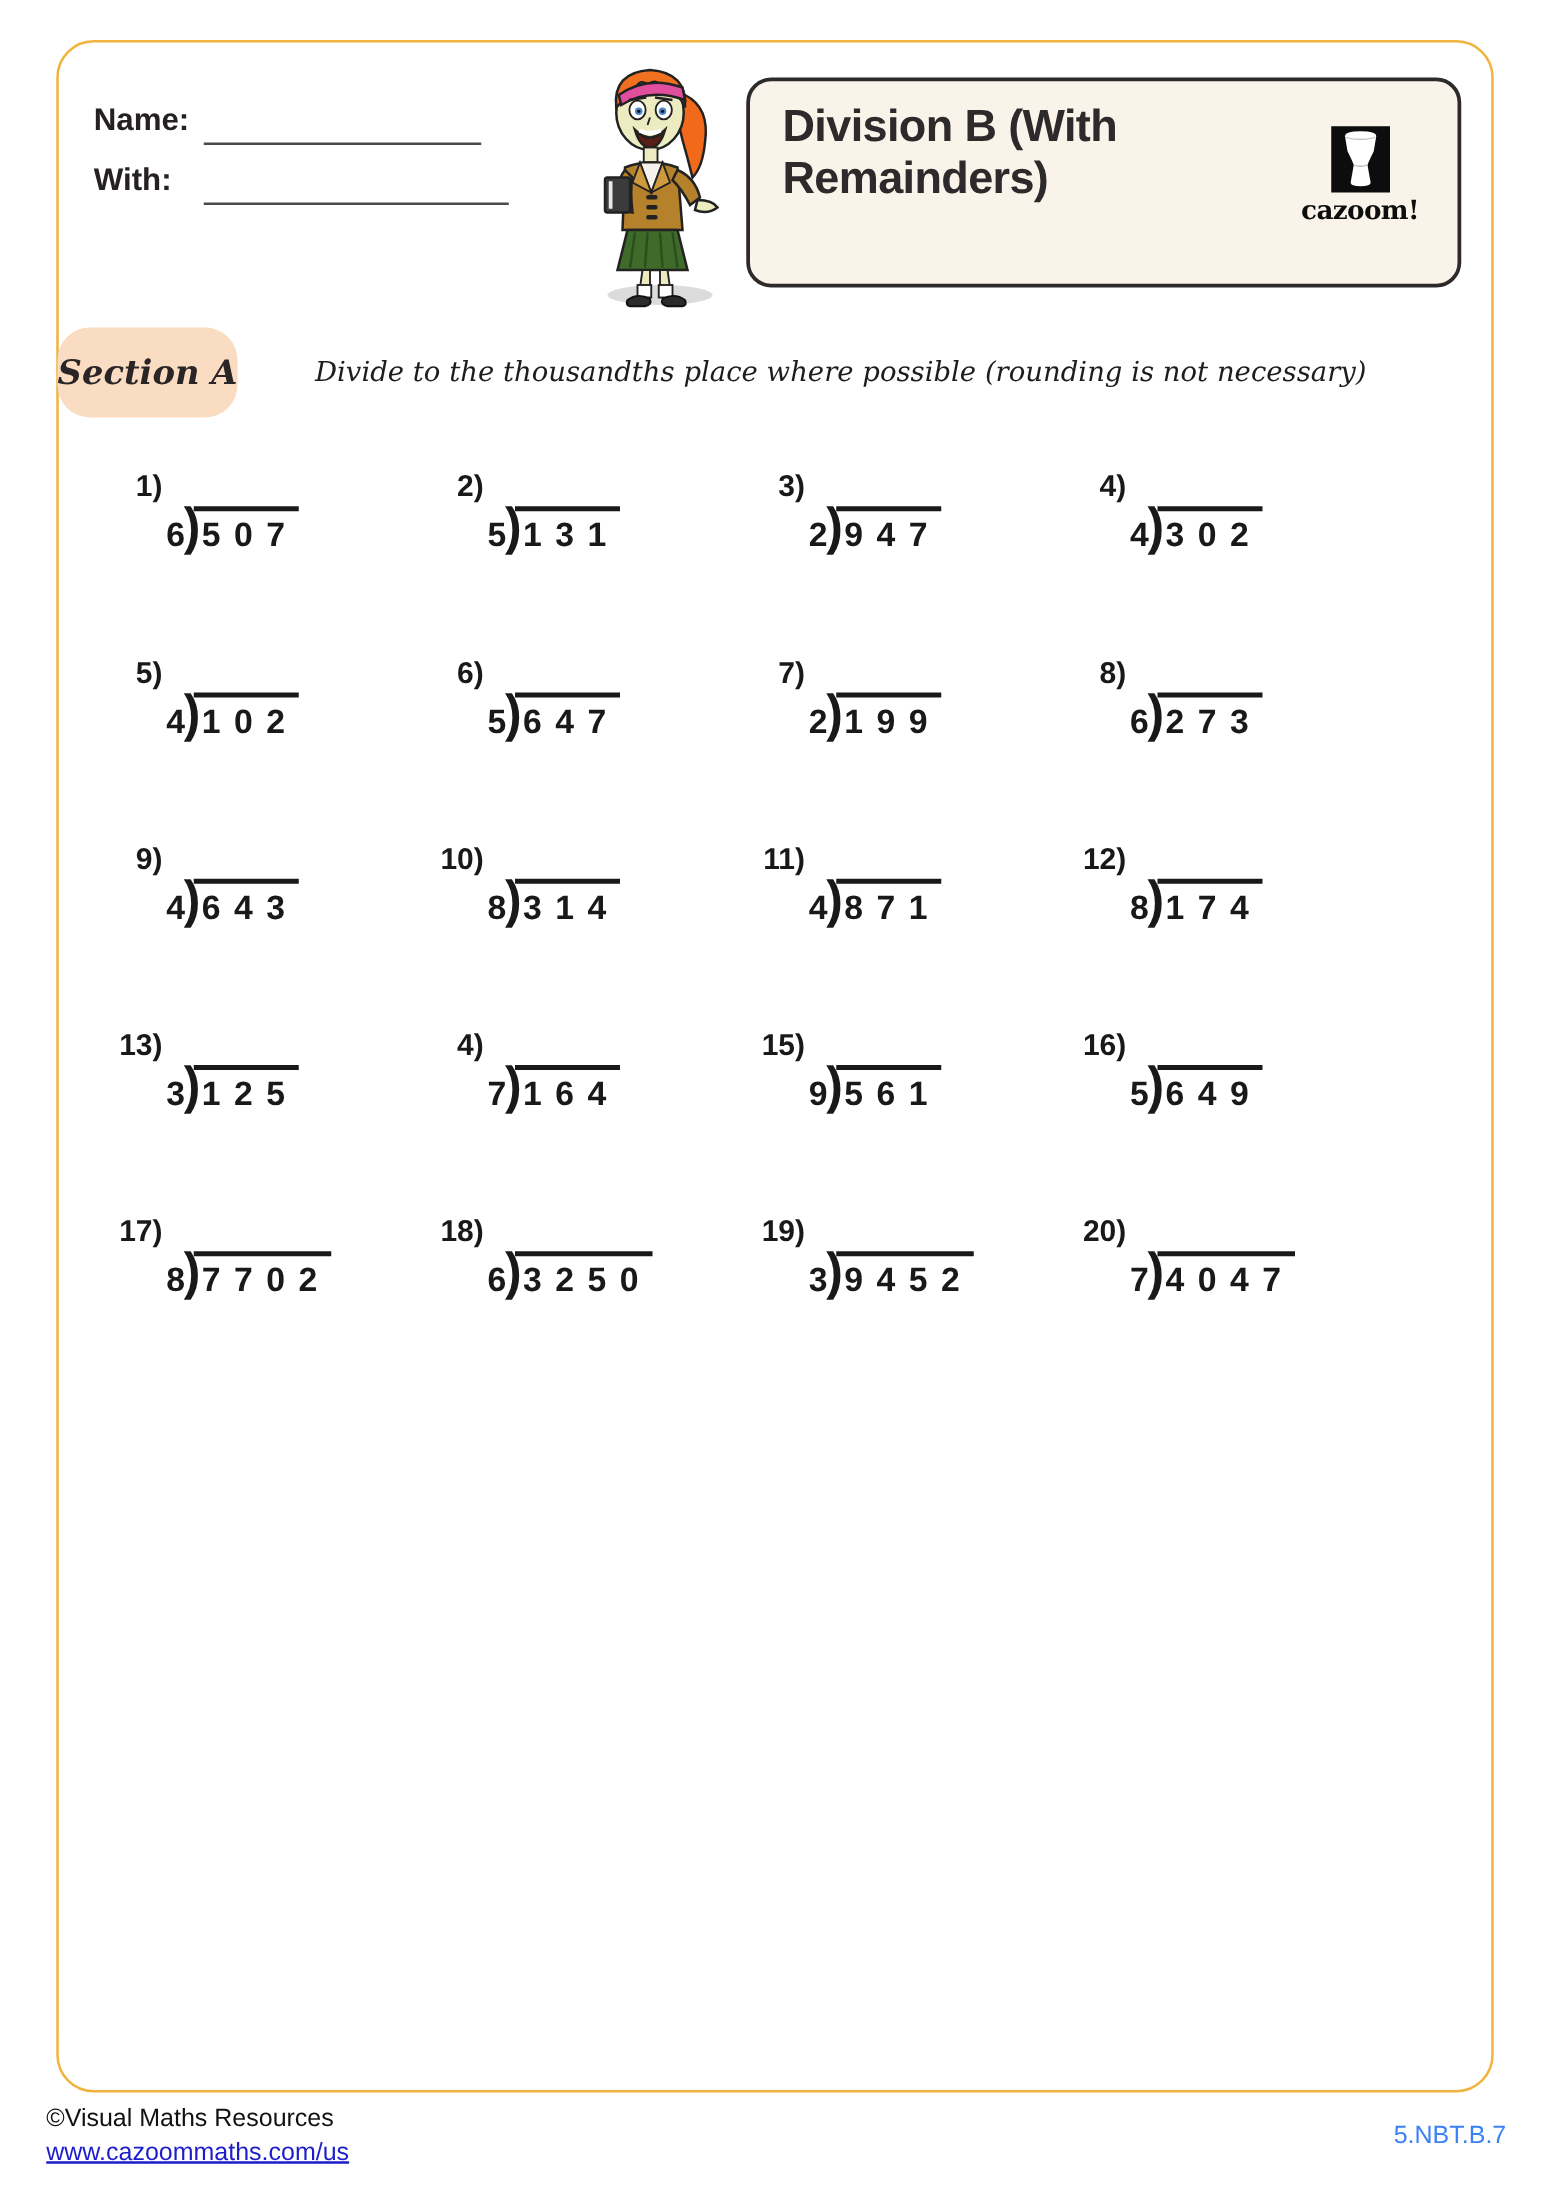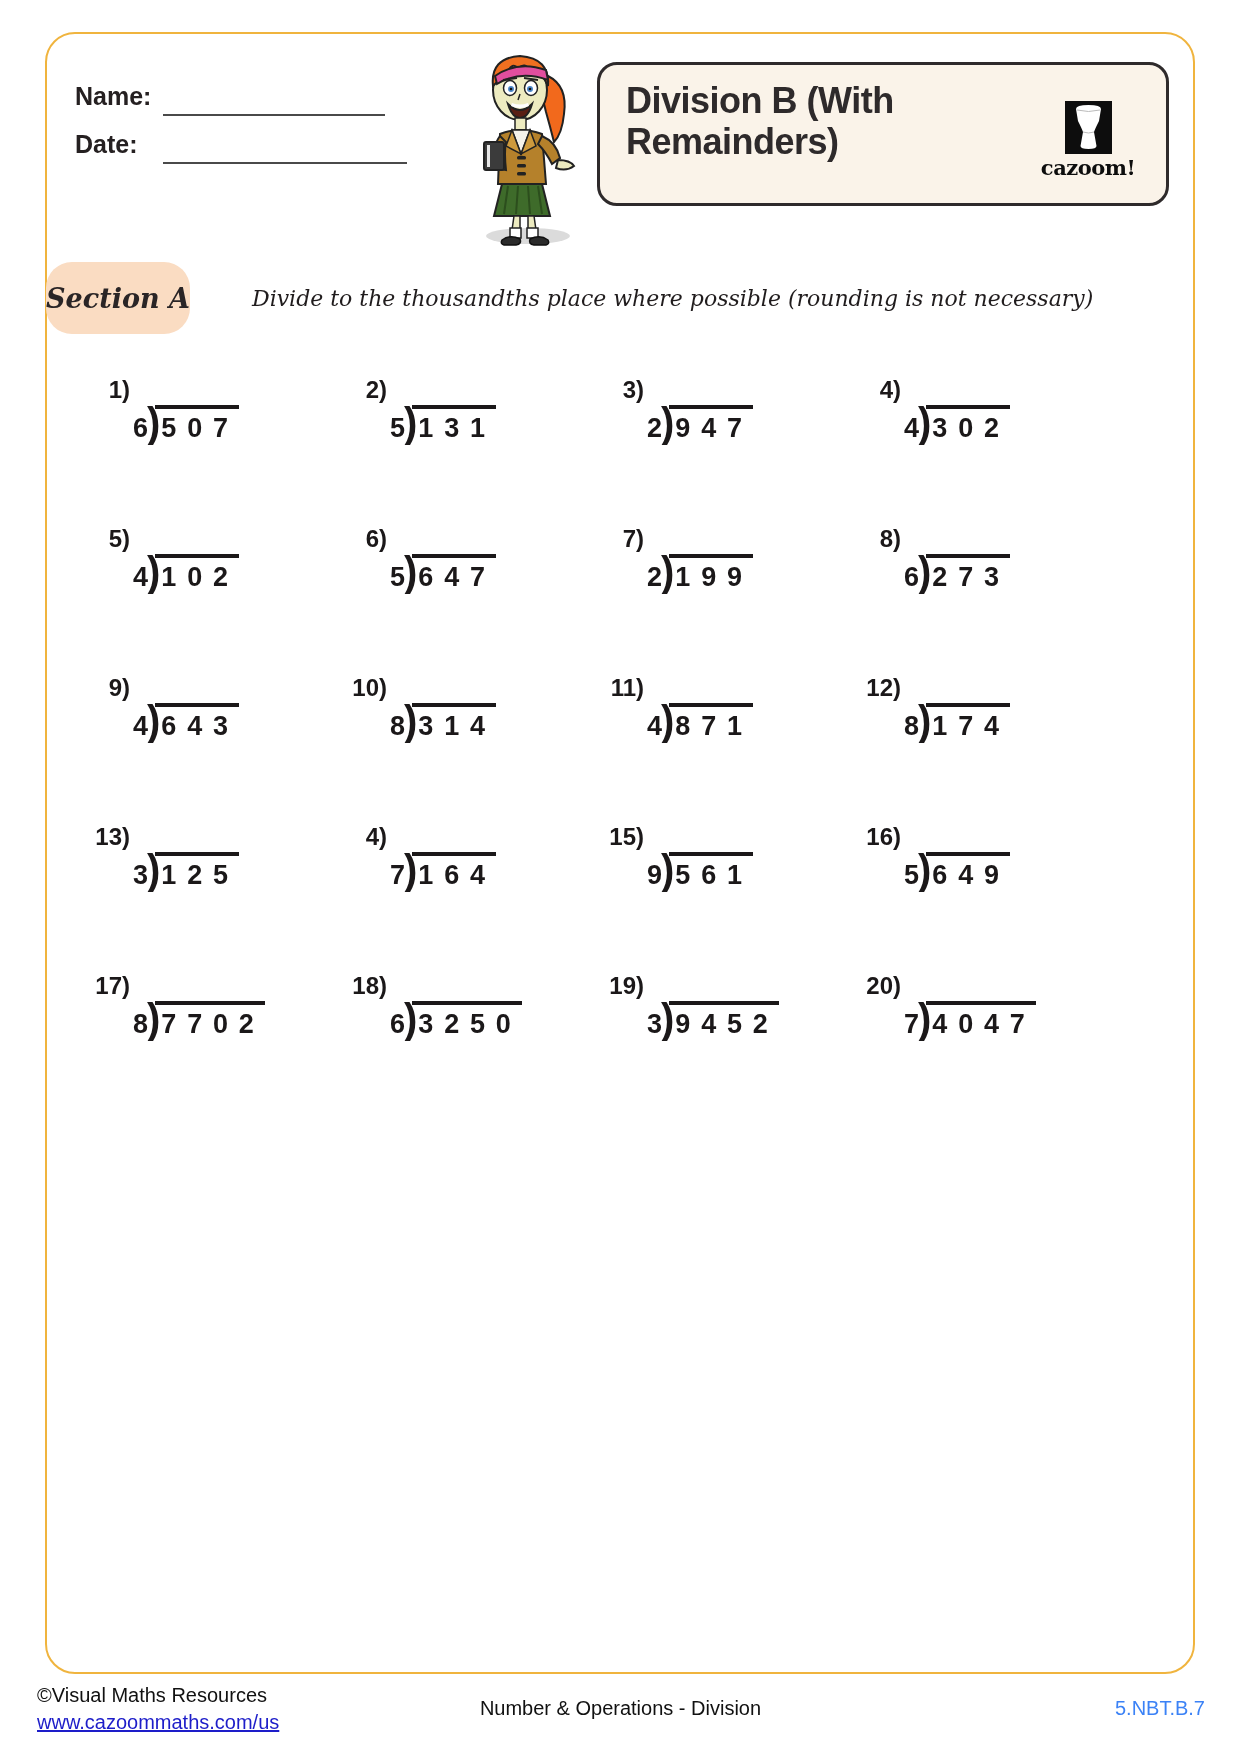--- a/index.html
+++ b/index.html
@@ -9,21 +9,21 @@
   }
   .frame{
     position:absolute;left:45px;top:32px;width:1146px;height:1638px;
     border:2px solid #F0B43E;border-radius:30px;
   }
   
   .field-label{position:absolute;font-weight:bold;font-size:25px;color:#252021;}
   .write-line{position:absolute;height:2px;background:#4a4a4a;}
   .char-wrap{position:absolute;left:462px;top:42px;width:128px;height:206px;}
   .title-box{
-    position:absolute;left:597px;top:62px;width:572px;height:144px;
+    position:absolute;left:597px;top:62px;width:572px;height:168px;
     background:#FAF3E9;border:3px solid #2E2A2B;border-radius:20px;box-sizing:border-box;
   }
   .title-text{
     position:absolute;left:26px;top:16px;width:400px;
     font-weight:bold;font-size:36px;line-height:1.13;color:#2E2A2B;letter-spacing:-0.5px;
   }
   .logo{position:absolute;right:28px;top:36px;width:100px;text-align:center;}
   .logo-mark{display:block;margin:0 auto;width:47px;height:53px;background:#0d0d0d;}
   .logo-word{
     display:block;margin-top:1px;font-family:"DejaVu Serif",serif;font-weight:bold;
@@ -71,21 +71,21 @@
   .footer-right{position:absolute;right:36px;top:1697px;font-size:20px;color:#3b82f6;}
 </style>
 </head>
 <body>
 
 <div class="page">
   <div class="frame"></div>
 
   <div class="field-label" style="left:75px;top:82px;">Name:</div>
   <div class="write-line" style="left:163px;top:114px;width:222px;"></div>
-  <div class="field-label" style="left:75px;top:130px;">Date:</div>
+  <div class="field-label" style="left:75px;top:130px;">With:</div>
   <div class="write-line" style="left:163px;top:162px;width:244px;"></div>
 
   <div class="char-wrap">
     <svg width="128" height="206" viewBox="0 0 128 206">
       <ellipse cx="66" cy="194" rx="42" ry="8" fill="#c7c7c7" opacity="0.65"></ellipse>
 
       <path d="M86 34 Q106 44 102 72 Q100 92 92 100 Q88 84 84 70 Q80 54 78 44 Z" fill="#F2691C" stroke="#222" stroke-width="2"></path>
 
       <ellipse cx="58" cy="48" rx="27" ry="30" fill="#EDEBC0" stroke="#222" stroke-width="2"></ellipse>
 
@@ -317,15 +317,14 @@
         <span class="ld-paren">)</span>
         <span class="ld-dividend">4047</span>
       </div>
     </div>
     </div>
 
   <div class="footer-left">
     <div>©Visual Maths Resources</div>
     <div><span class="footer-link">www.cazoommaths.com/us</span></div>
   </div>
-  <div class="footer-center">Number &amp; Operations - Division</div>
   <div class="footer-right">5.NBT.B.7</div>
 </div>
 
 </body></html>

